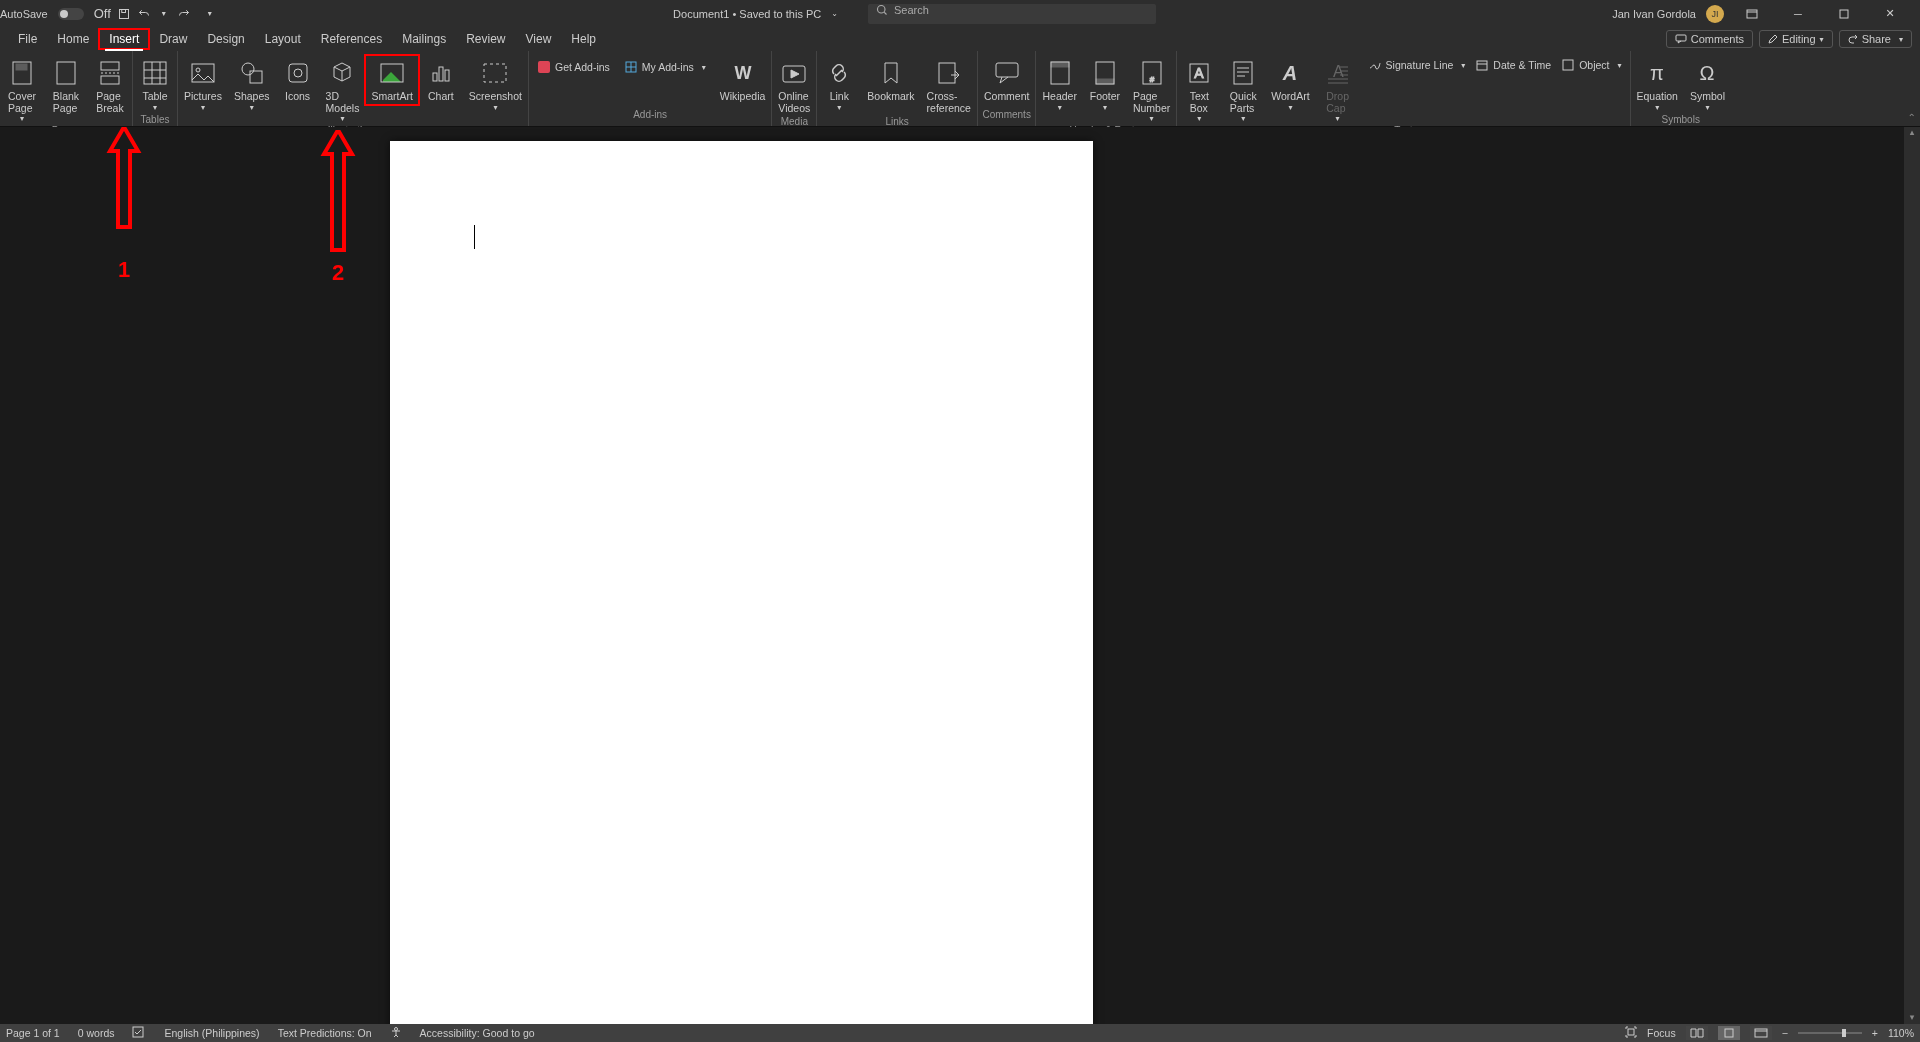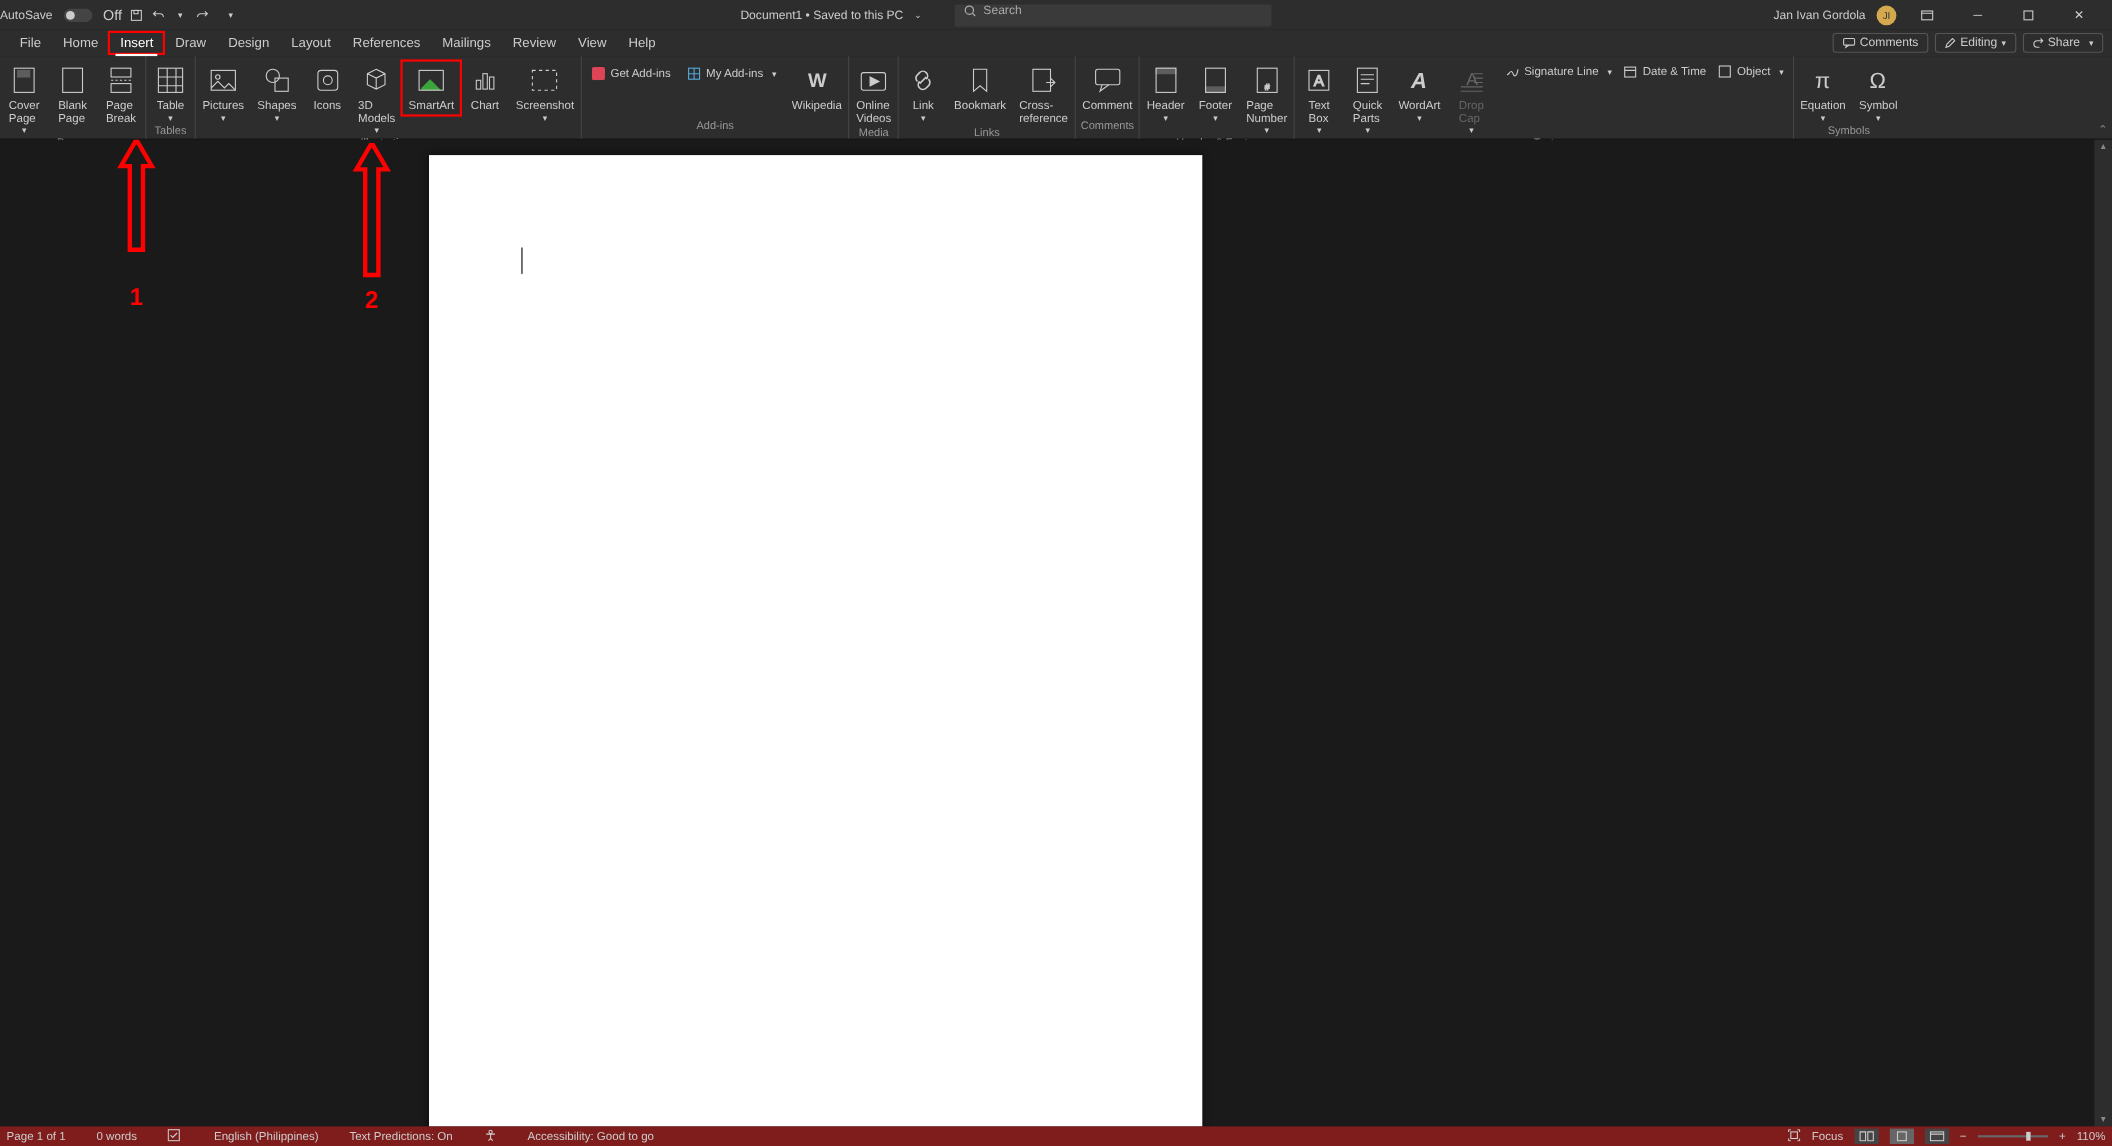--- a/index.html
+++ b/index.html
@@ -46,21 +46,21 @@
 .doc-area { position:absolute; top:127px; left:0; right:16px; bottom:18px; background:#1a1a1a; overflow:hidden;}
 .page { position:absolute; left:390px; top:14px; width:703px; height:910px; background:#fff; box-shadow:0 0 8px rgba(0,0,0,0.6);}
 .cursor-line { position:absolute; left:84px; top:84px; width:1px; height:24px; background:#000;}
 
 
 .vscroll { position:absolute; right:0; top:127px; width:16px; bottom:18px; background:#2d2d2d;}
 .vscroll .thumb-up { position:absolute; top:0; width:16px; height:12px; color:#888; text-align:center; font-size:9px;}
 .vscroll .thumb-dn { position:absolute; bottom:0; width:16px; height:12px; color:#888; text-align:center; font-size:9px;}
 
 
-.status-bar { position:absolute; left:0; right:0; bottom:0; height:18px; background:#7f1d1d; display:flex; align-items:center; color:#ccc; font-size:10.5px; padding:0 6px; gap:28px;text-align:right;}
+.status-bar { position:absolute; left:0; right:0; bottom:0; height:18px; background:#404040; display:flex; align-items:center; color:#ccc; font-size:10.5px; padding:0 6px; gap:18px;text-align:right;}
 .status-right { margin-left:auto; display:flex; align-items:center; gap:10px;}
 .view-btn { width:22px; height:14px; background:#444; display:flex; align-items:center; justify-content:center; color:#ccc; font-size:10px; cursor:pointer;}
 .view-btn.active { background:#666;}
 .zoom-slider { width:64px; height:2px; background:#666; position:relative;}
 .zoom-slider .handle{ position:absolute; left:44px; top:-3px; width:4px; height:8px; background:#ccc;}
 
 
 .arrow { position:absolute; }
 .arrow svg { display:block; }
 .arrow-label { color:#ff0000; font-size:22px; font-weight:bold; }

